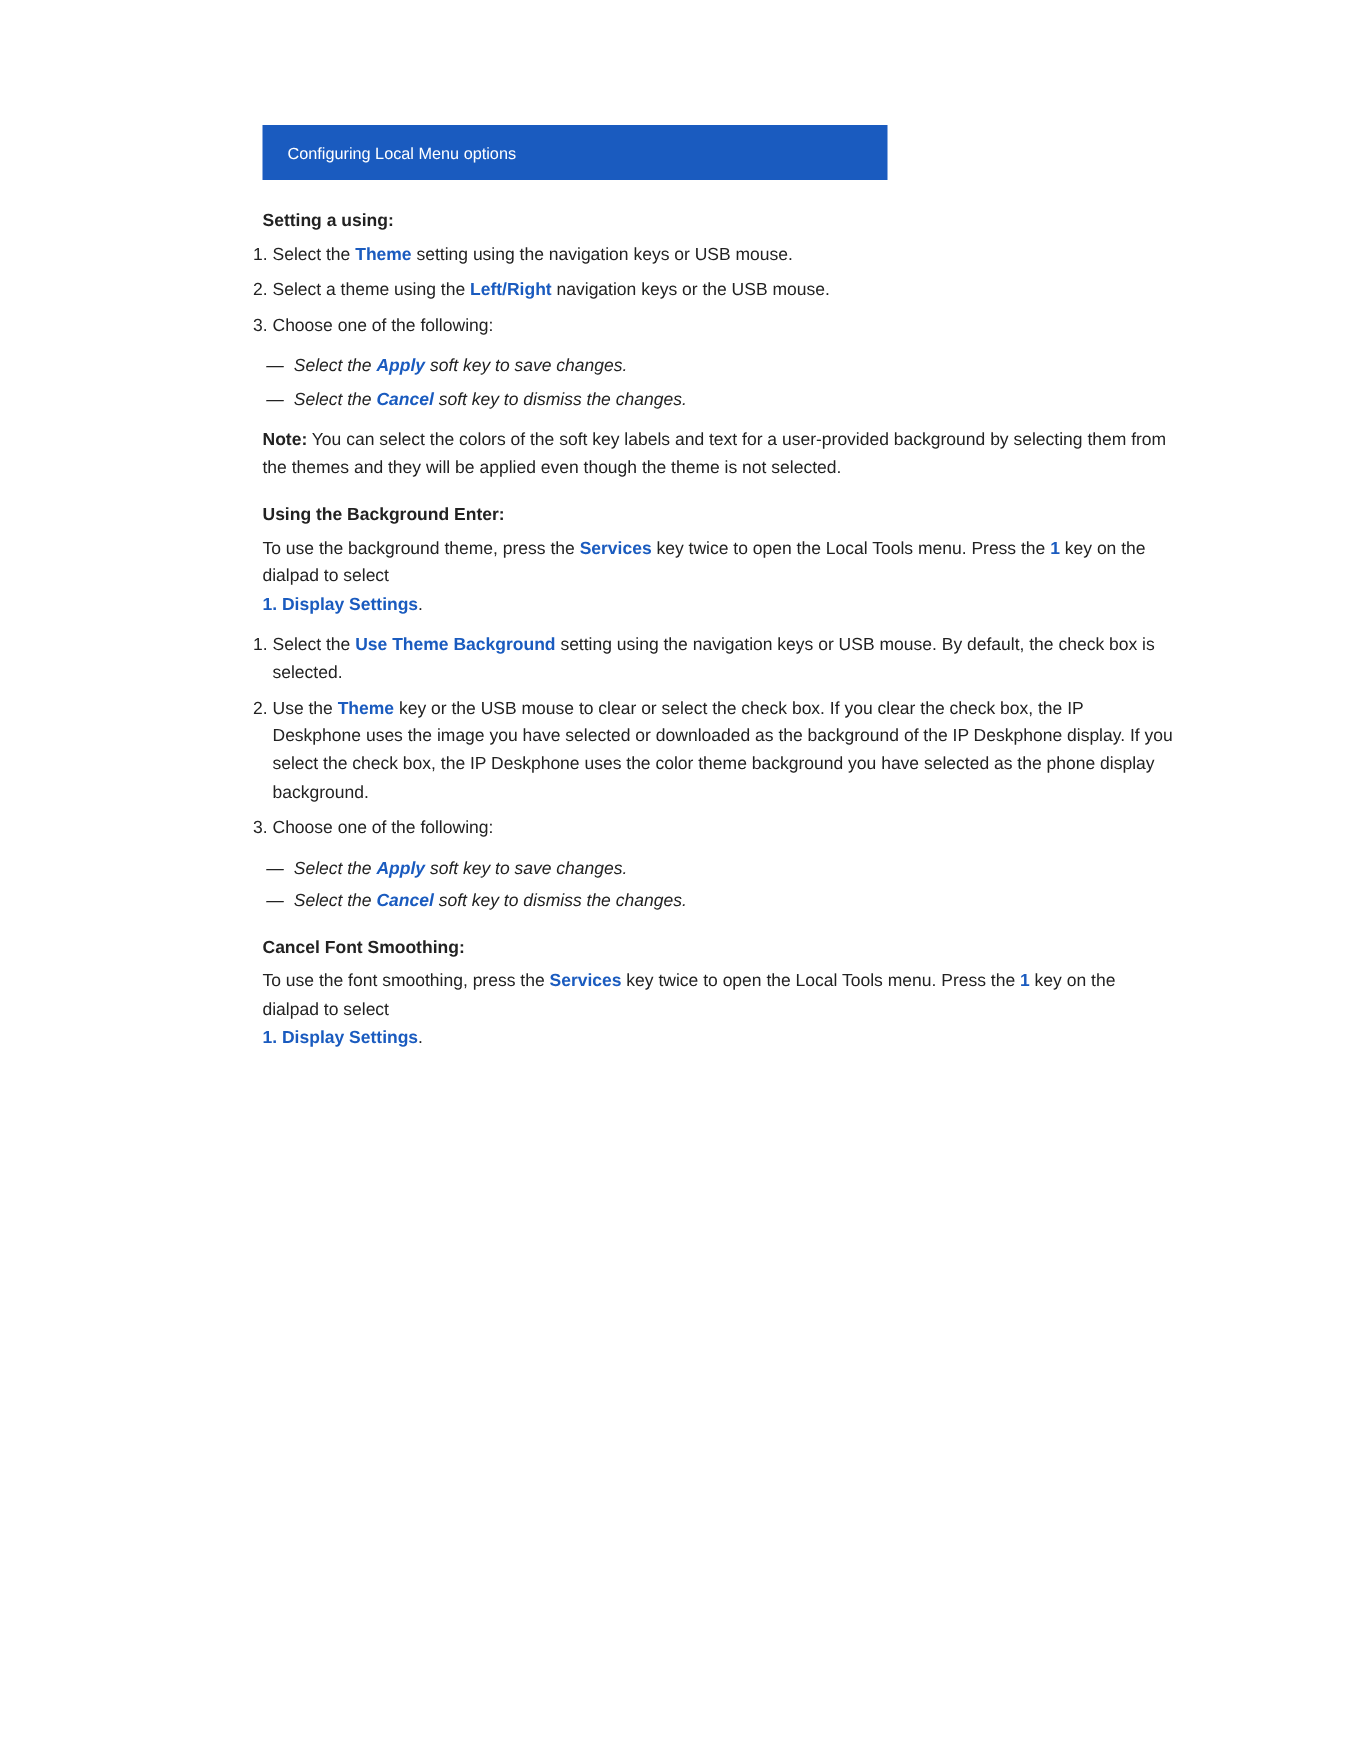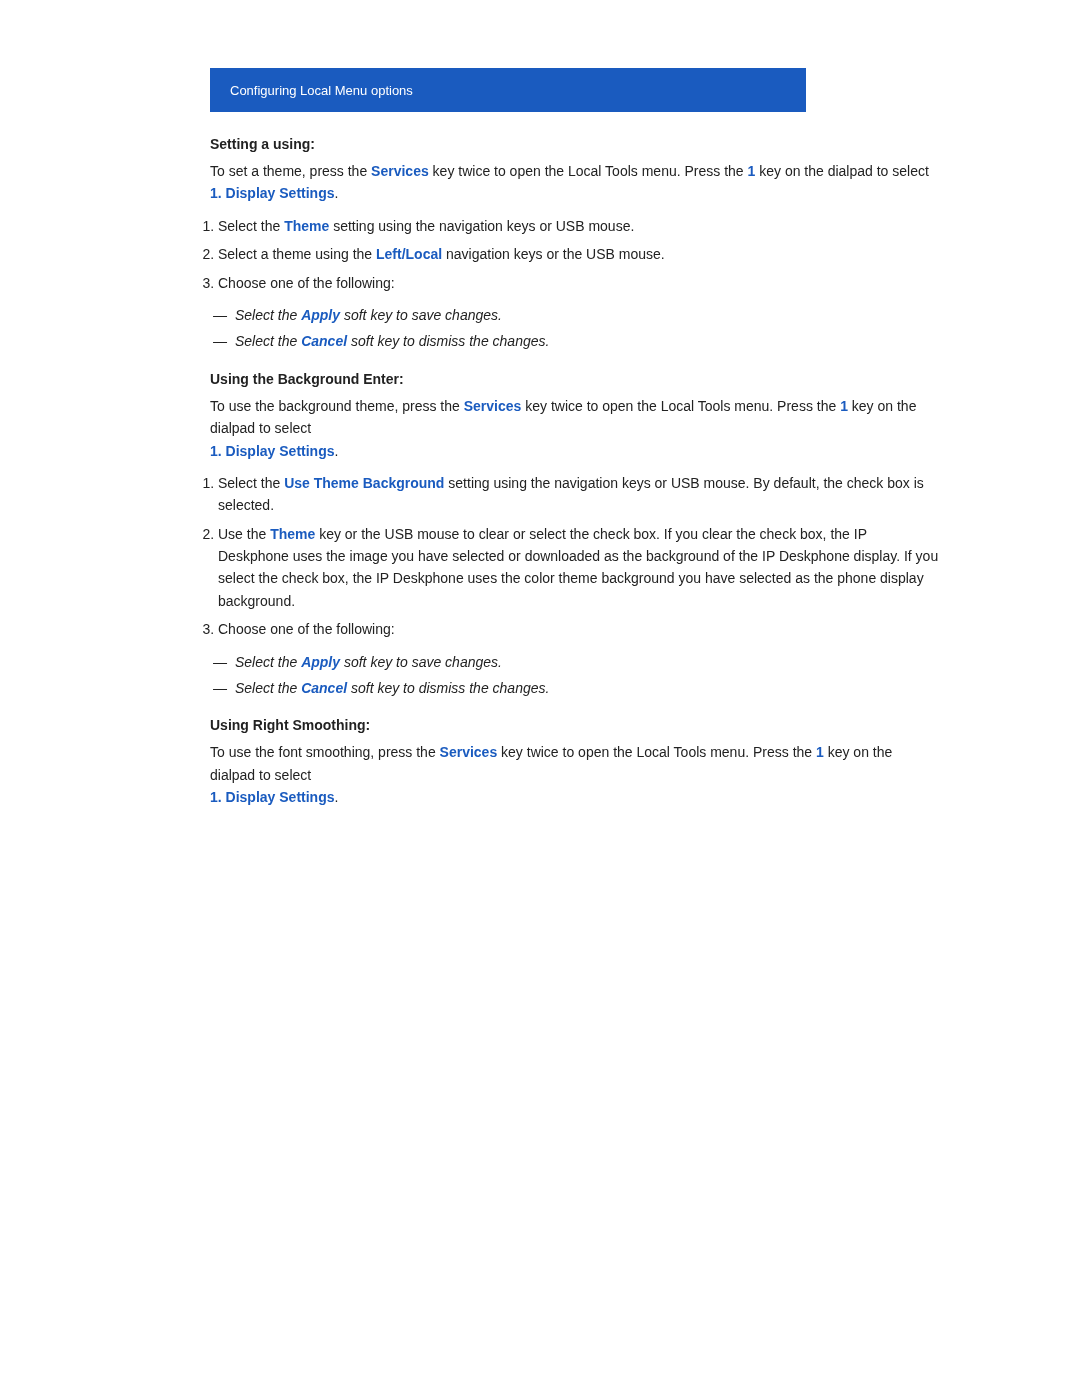--- a/index.html
+++ b/index.html
@@ -21,23 +21,23 @@
     .page-container {
       width: 1080px;
       min-height: 1397px;
       background: #ffffff;
       padding: 0;
       position: relative;
     }
 
     .header-banner {
       background-color: #1a5bbf;
-      width: 596px;
+      width: 500px;
       margin-left: 210px;
-      margin-top: 68px;
+      margin-top: 100px;
       padding: 14px 20px;
     }
 
     .header-banner-text {
       color: #ffffff;
       font-size: 13px;
     }
 
     .content-area {
       margin-left: 210px;
@@ -119,35 +119,35 @@
 <div class="page-container">
 
   <div class="header-banner">
     <span class="header-banner-text">Configuring Local Menu options</span>
   </div>
 
   <div class="content-area">
 
     <div class="section-gap">
       <p class="section-heading">Setting a using:</p>
-      <p class="body-text">
-        To set a theme, press the <span class="blue-link">Services</span> key twice to open the Local Tools menu. Press the <span class="blue-link">1</span> key on the dialpad to select <span class="blue-link">1. Display Settings</span>.
-      </p>
 
       <ol class="ordered-list">
         <li>Select the <span class="blue-link">Theme</span> setting using the navigation keys or USB mouse.</li>
-        <li>Select a theme using the <span class="blue-link">Left/Local</span> navigation keys or the USB mouse.</li>
+        <li>Select a theme using the <span class="blue-link">Left/Right</span> navigation keys or the USB mouse.</li>
         <li>Choose one of the following:</li>
       </ol>
 
       <ul class="dash-list">
         <li>Select the <span class="blue-link">Apply</span> soft key to save changes.</li>
         <li>Select the <span class="blue-link">Cancel</span> soft key to dismiss the changes.</li>
       </ul>
 
+      <p class="note-text">
+        <strong>Note:</strong> You can select the colors of the soft key labels and text for a user-provided background by selecting them from the themes and they will be applied even though the theme is not selected.
+      </p>
     </div>
 
     <div class="section-gap">
       <p class="section-heading">Using the Background Enter:</p>
       <p class="body-text">
         To use the background theme, press the <span class="blue-link">Services</span> key twice to open the Local Tools menu. Press the <span class="blue-link">1</span> key on the dialpad to select<br>
         <span class="blue-link">1. Display Settings</span>.
       </p>
 
       <ol class="ordered-list">
@@ -156,21 +156,21 @@
         <li>Choose one of the following:</li>
       </ol>
 
       <ul class="dash-list">
         <li>Select the <span class="blue-link">Apply</span> soft key to save changes.</li>
         <li>Select the <span class="blue-link">Cancel</span> soft key to dismiss the changes.</li>
       </ul>
     </div>
 
     <div class="section-gap">
-      <p class="section-heading">Using Right Smoothing:</p>
+      <p class="section-heading">Cancel Font Smoothing:</p>
       <p class="body-text">
         To use the font smoothing, press the <span class="blue-link">Services</span> key twice to open the Local Tools menu. Press the <span class="blue-link">1</span> key on the dialpad to select<br>
         <span class="blue-link">1. Display Settings</span>.
       </p>
     </div>
 
   </div>
 
 </div>
 

